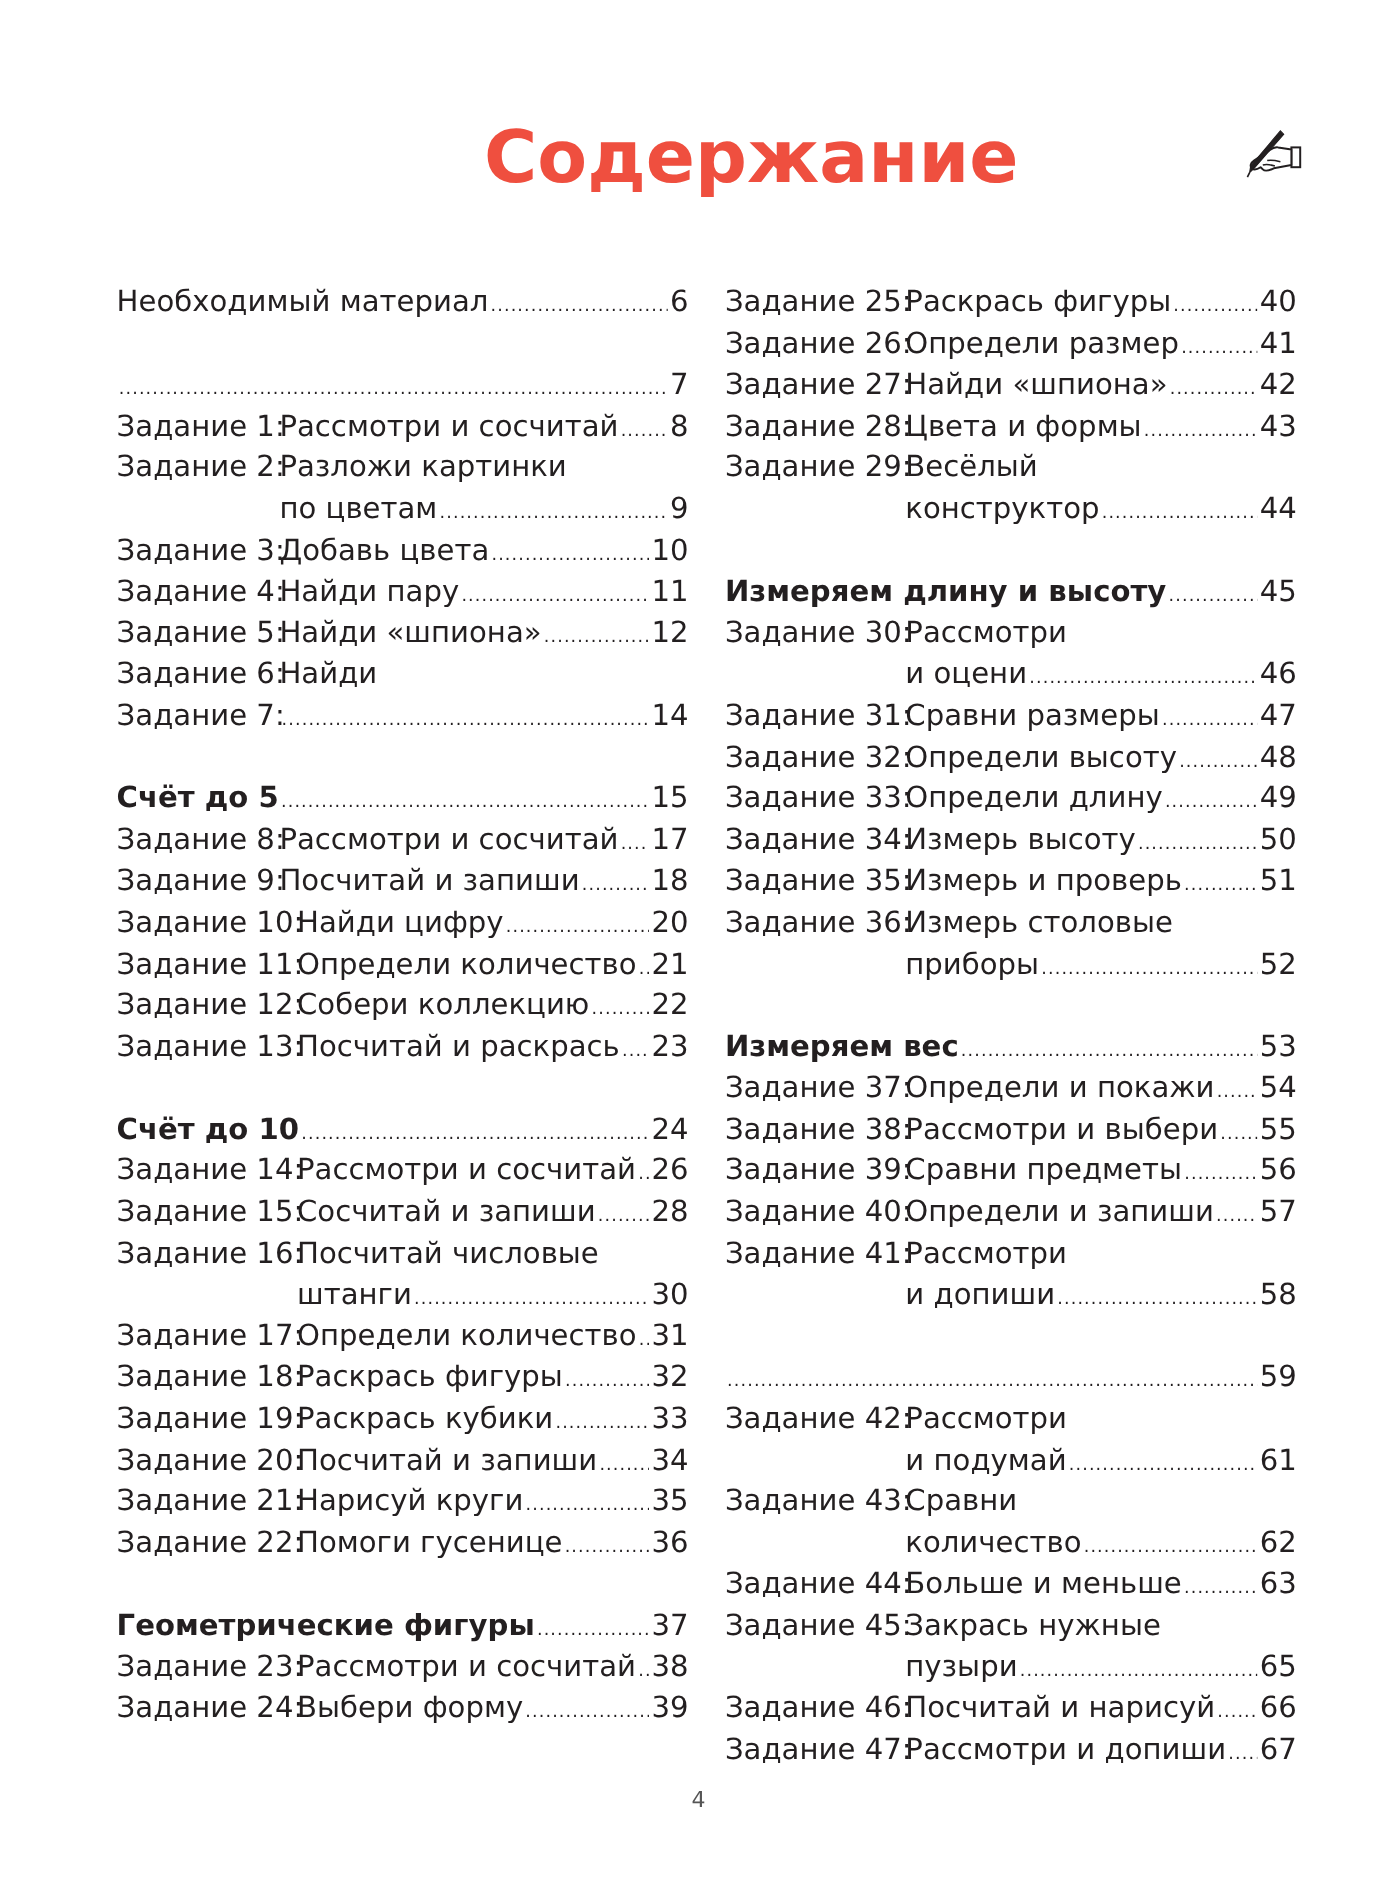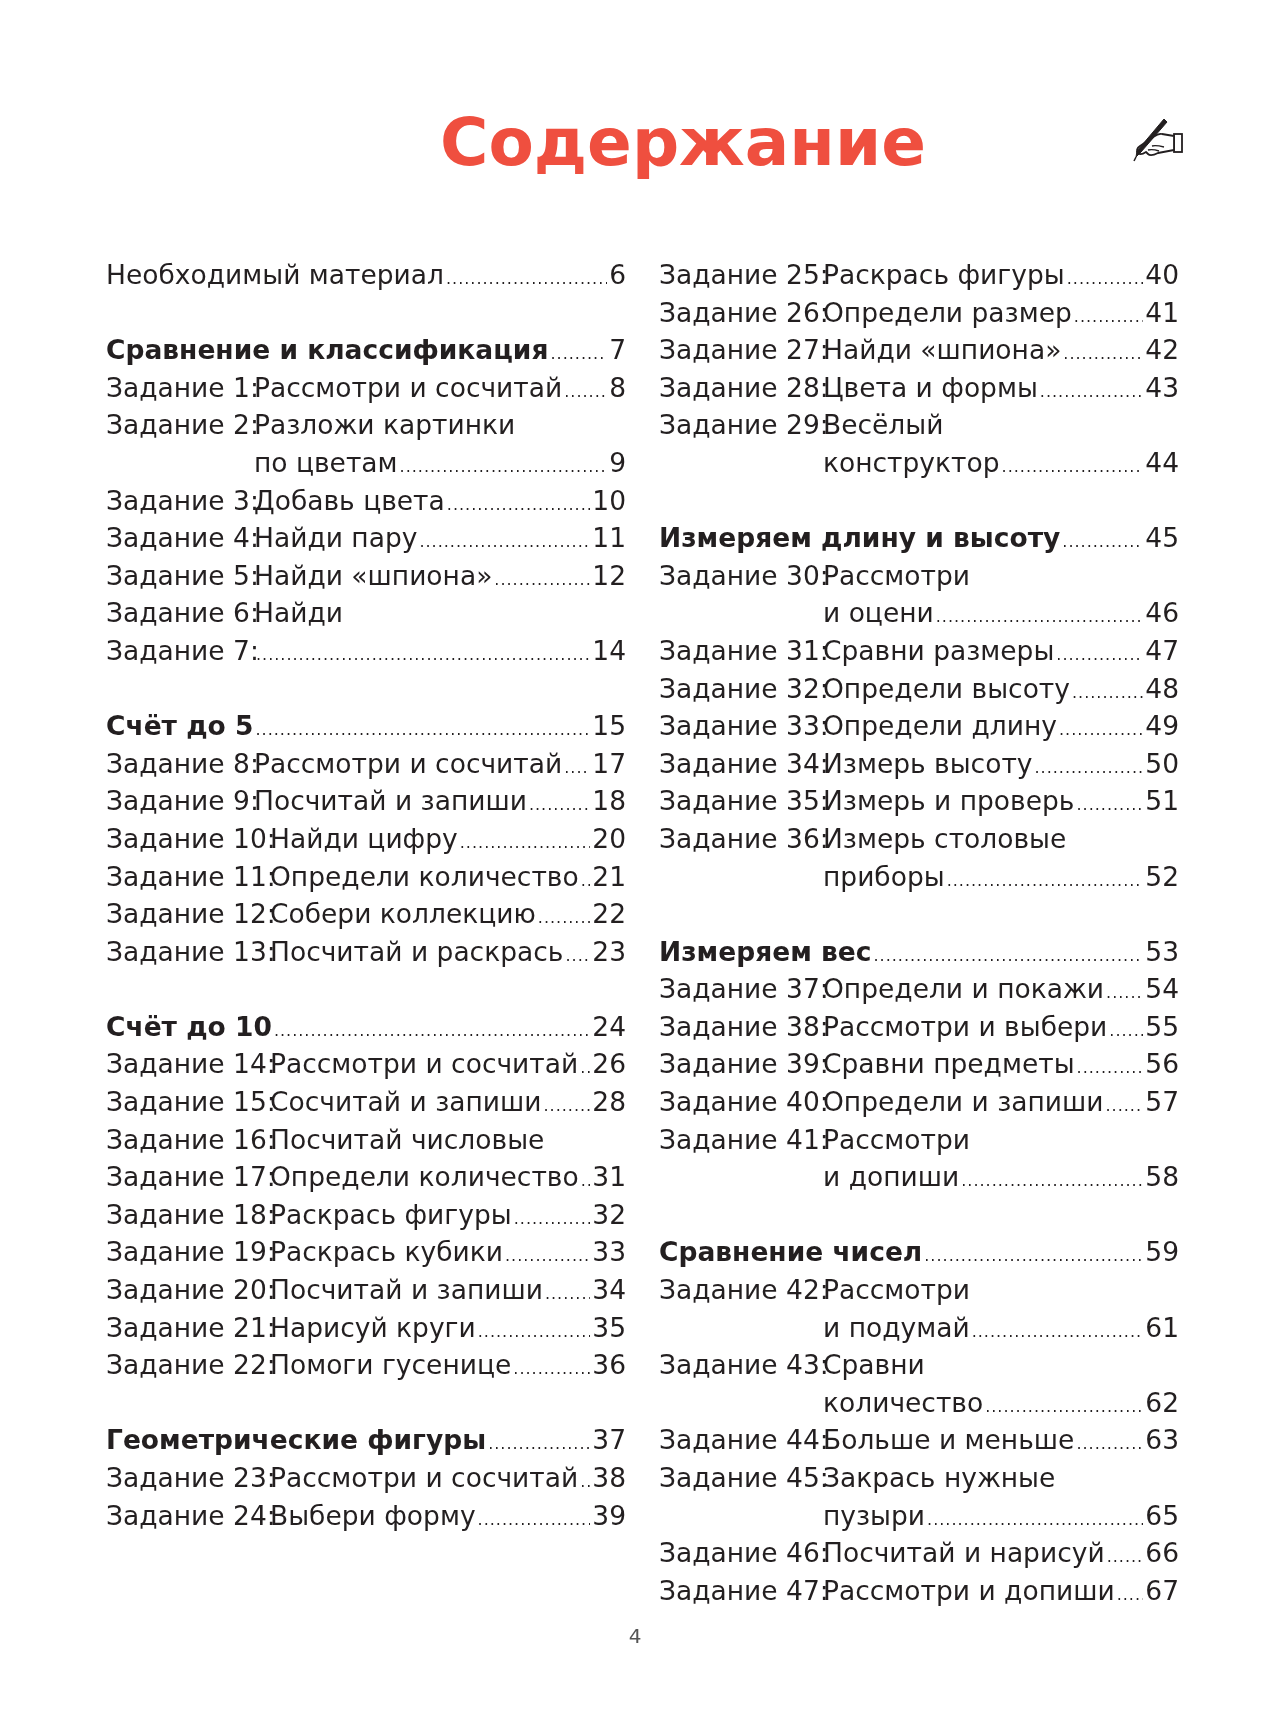--- a/index.html
+++ b/index.html
@@ -117,21 +117,20 @@
   </svg>
 </div>
 
 <div class="toc-column col-left" id="left-col">
     <div class="toc-entry">
       <span class="entry-title">Необходимый материал</span>
       <span class="leader"></span>
       <span class="page-num">6</span>
     </div>
     <div class="toc-entry section gap-before">
-      <span class="entry-title">Сравнение и классификация</span>
       <span class="leader"></span>
       <span class="page-num">7</span>
     </div>
     <div class="toc-entry">
       <span class="task-label w1">Задание 1:</span>
       <span class="entry-title">Рассмотри и сосчитай</span>
       <span class="leader"></span>
       <span class="page-num">8</span>
     </div>
     <div class="toc-entry">
@@ -226,20 +225,26 @@
     <div class="toc-entry">
       <span class="task-label w2">Задание 15:</span>
       <span class="entry-title">Сосчитай и запиши</span>
       <span class="leader"></span>
       <span class="page-num">28</span>
     </div>
     <div class="toc-entry">
       <span class="task-label w2">Задание 16:</span>
       <span class="entry-title">Посчитай числовые</span>
     </div>
+    <div class="toc-entry continuation">
+      <span class="indent-2"></span>
+      <span class="entry-title">штанги</span>
+      <span class="leader"></span>
+      <span class="page-num">30</span>
+    </div>
     <div class="toc-entry">
       <span class="task-label w2">Задание 17:</span>
       <span class="entry-title">Определи количество</span>
       <span class="leader"></span>
       <span class="page-num">31</span>
     </div>
     <div class="toc-entry">
       <span class="task-label w2">Задание 18:</span>
       <span class="entry-title">Раскрась фигуры</span>
       <span class="leader"></span>
@@ -410,21 +415,20 @@
       <span class="task-label w2">Задание 41:</span>
       <span class="entry-title">Рассмотри</span>
     </div>
     <div class="toc-entry continuation">
       <span class="indent-2"></span>
       <span class="entry-title">и допиши</span>
       <span class="leader"></span>
       <span class="page-num">58</span>
     </div>
     <div class="toc-entry section gap-before">
-      <span class="entry-title">Сравнение чисел</span>
       <span class="leader"></span>
       <span class="page-num">59</span>
     </div>
     <div class="toc-entry">
       <span class="task-label w2">Задание 42:</span>
       <span class="entry-title">Рассмотри</span>
     </div>
     <div class="toc-entry continuation">
       <span class="indent-2"></span>
       <span class="entry-title">и подумай</span>

